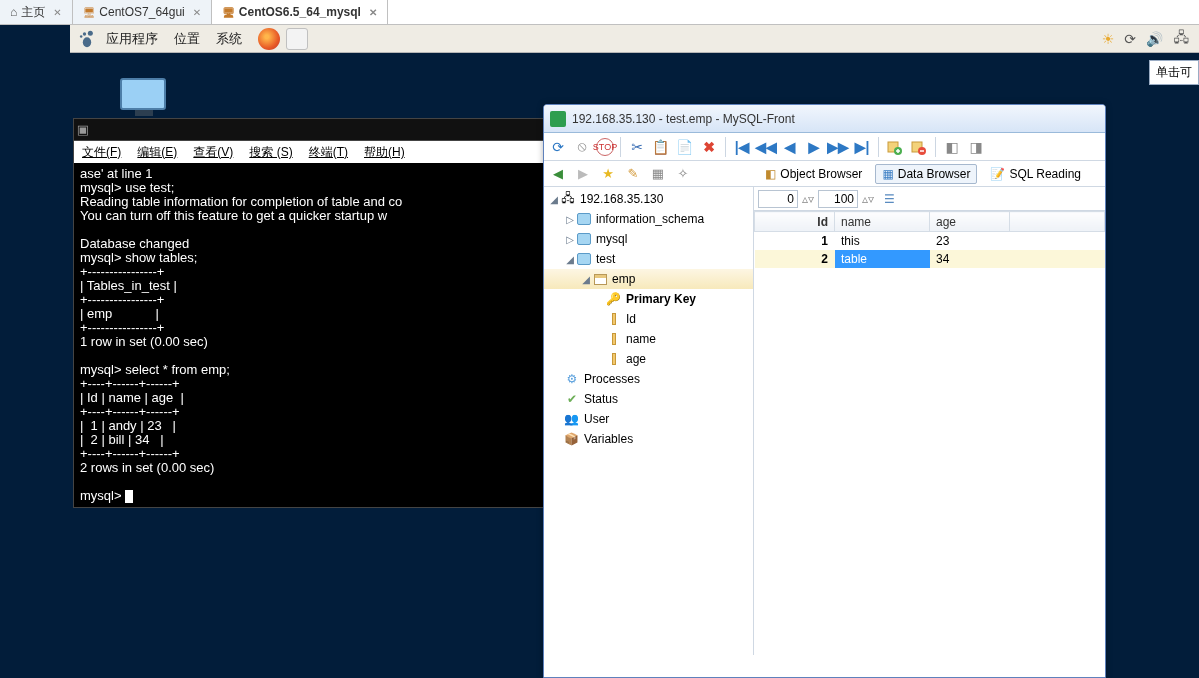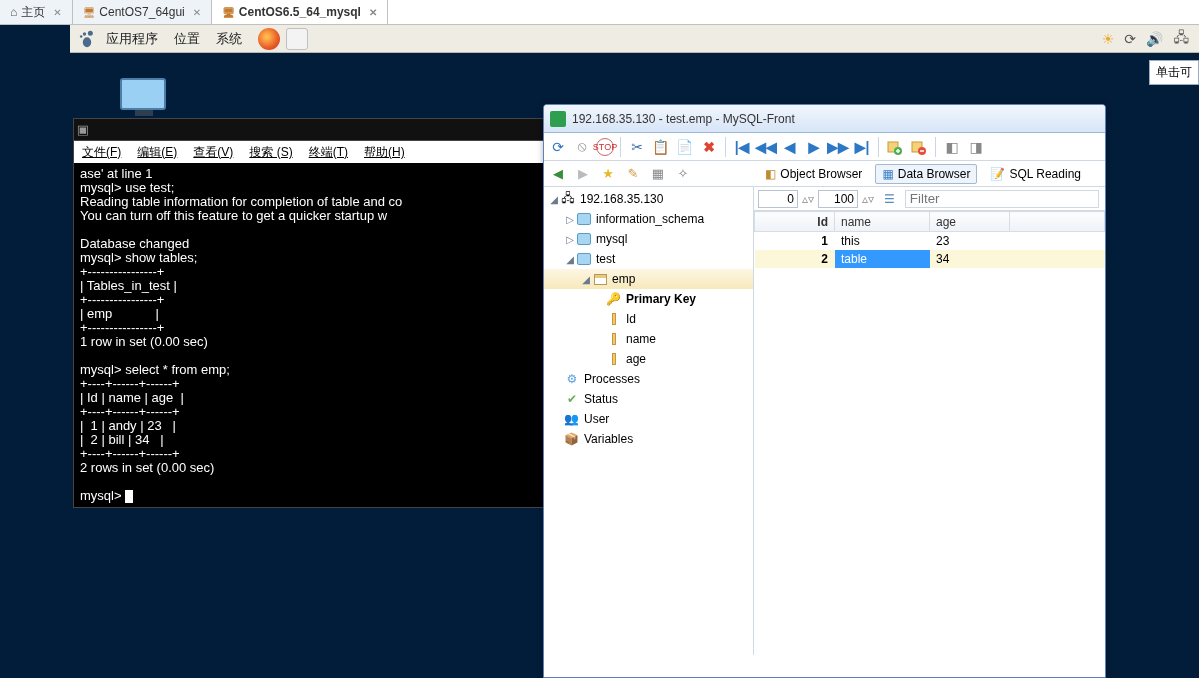--- a/index.html
+++ b/index.html
@@ -319,21 +319,20 @@
       </div>
     </div>
 
     <div class="data">
       <div class="nav">
         <input class="numbox" value="0" style="">
         <span style="color:#888">▵▿</span>
         <input class="numbox" value="100" style="">
         <span style="color:#888">▵▿</span>
         <span style="color:#5a8bc0;margin-left:6px">☰</span>
-        <input class="filter" placeholder="Filter" style="">
       </div>
       <div class="grid">
         <table>
           <tbody>
               <tr>
             <th class="id">Id</th>
             <th style="width:95px">name</th>
             <th style="width:80px">age</th>
             <th></th>
           </tr>

